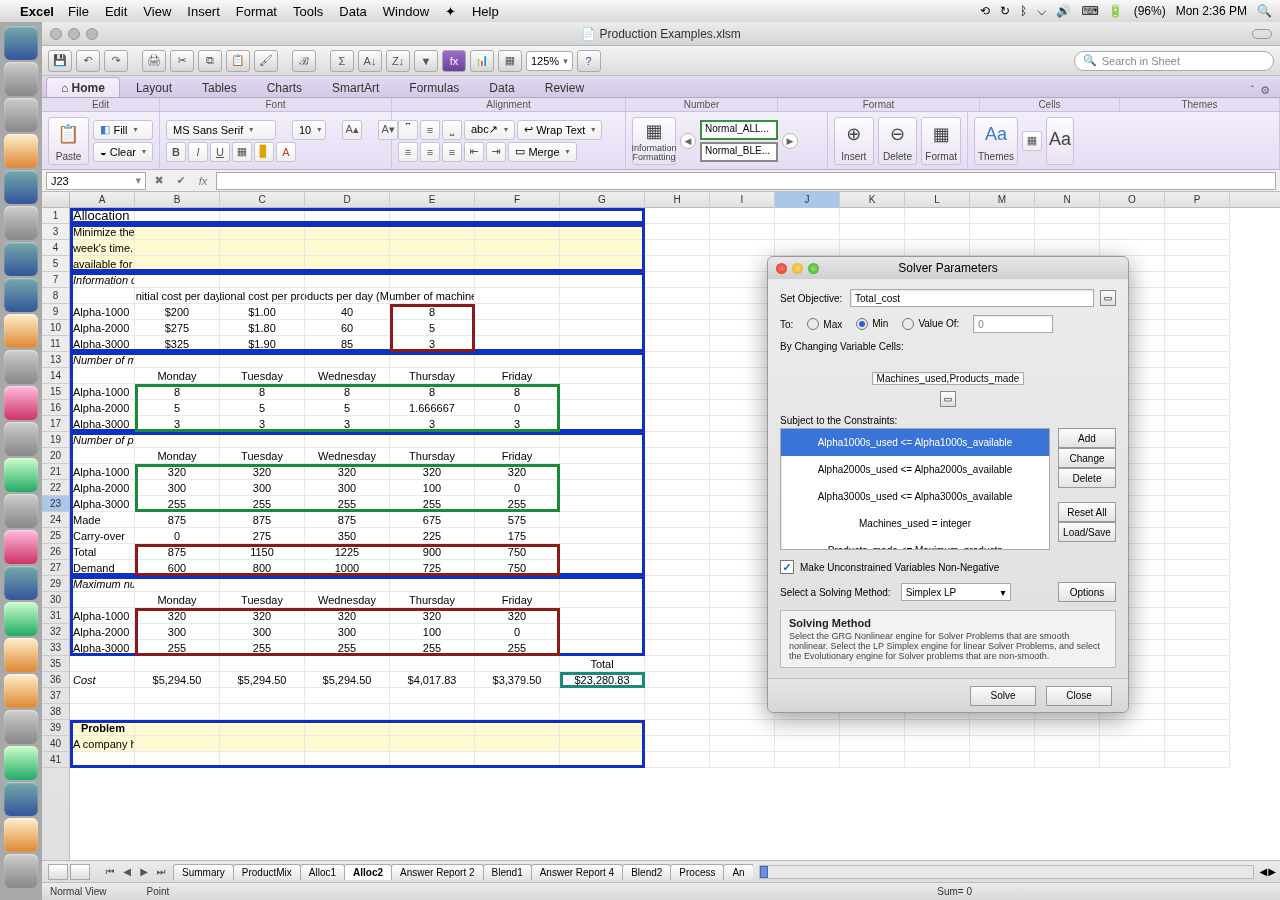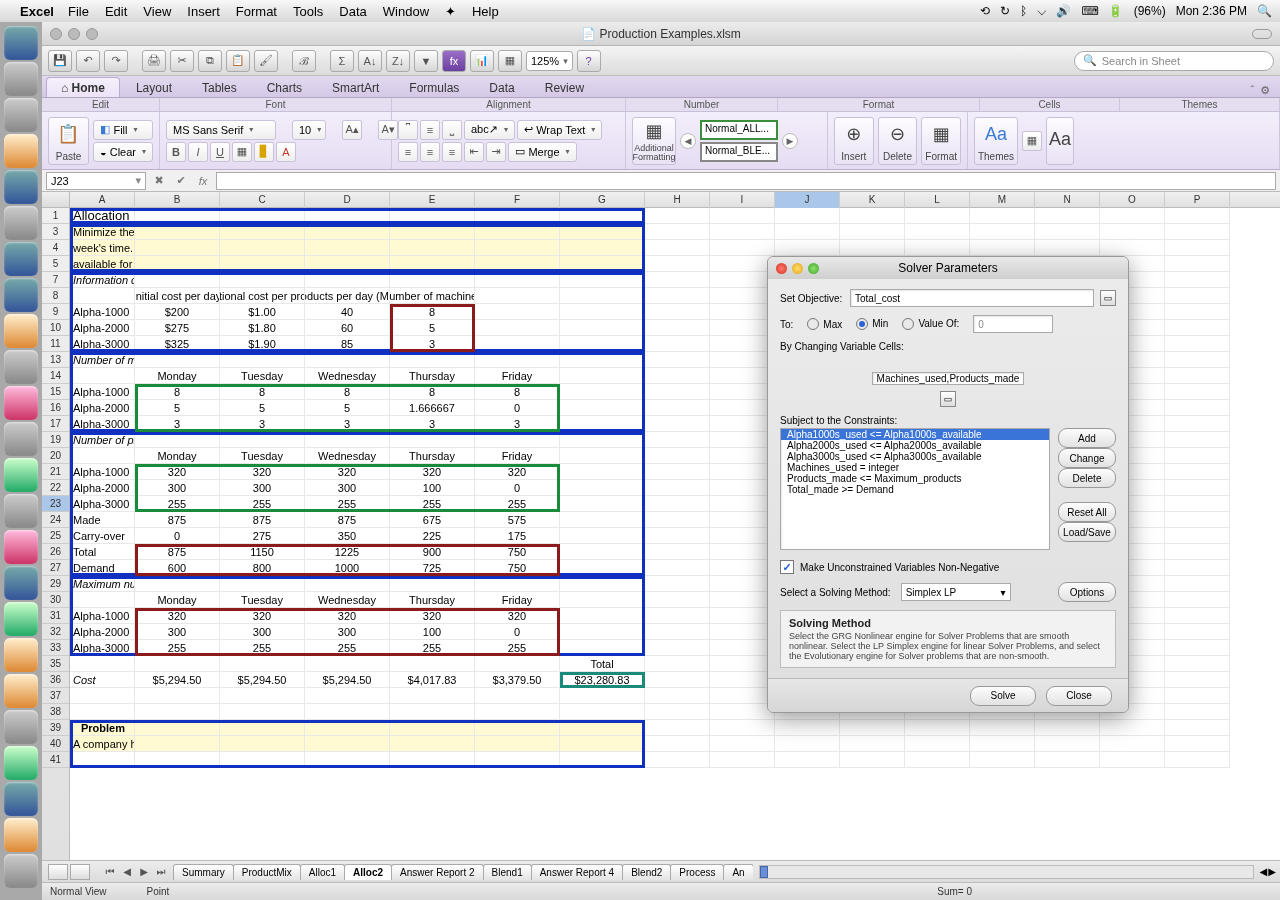--- a/index.html
+++ b/index.html
@@ -107,23 +107,23 @@
 .dialog .dtitle .dot{width:11px;height:11px;border-radius:50%;}
 .dialog .dtitle .dot.r{background:radial-gradient(#ff7a6e,#d4301e);} .dialog .dtitle .dot.y{background:radial-gradient(#ffdd6b,#e1a518);} .dialog .dtitle .dot.g{background:radial-gradient(#8fe06a,#3fa52a);}
 .dialog .body{padding:10px 12px;}
 .dialog .frow{display:flex; align-items:center; gap:6px; margin-bottom:8px;}
 .dialog label{font-size:10px;}
 .dialog .tinput{flex:1; height:18px; background:#fff; border:1px solid #aaa; box-shadow:inset 1px 1px 2px rgba(0,0,0,0.1); padding:0 4px; font-size:10px; display:flex; align-items:center;}
 .dialog .rangebtn{width:16px; height:16px; border:1px solid #888; background:linear-gradient(#fff,#ddd); display:flex; align-items:center; justify-content:center; font-size:9px;}
 .dialog .radio{width:12px;height:12px;border:1px solid #777;border-radius:50%;display:inline-flex;align-items:center;justify-content:center;}
 .dialog .radio.on::after{content:"";width:6px;height:6px;background:#2a62d8;border-radius:50%;}
 .dialog .listbox{height:122px; background:#fff; border:1px solid #aaa; box-shadow:inset 1px 1px 2px rgba(0,0,0,0.1); overflow:hidden;}
-.dialog .listbox .li{padding:0 6px; font-size:10px;}
+.dialog .listbox .li{padding:8px 6px; font-size:10px;text-align:center;}
 .dialog .listbox .li.sel{background:#3a74d8; color:#fff;}
-.dialog .btn{width:58px; height:20px; background:linear-gradient(#fdfdfd,#e2e2e2); border:1px solid #999; border-radius:9px; font-size:10px; display:flex; align-items:center; justify-content:center;}
+.dialog .btn{width:58px; height:20px; background:linear-gradient(#fdfdfd,#e2e2e2); border:1px solid #999; border-radius:0; font-size:10px; display:flex; align-items:center; justify-content:center;}
 .dialog .check{width:14px;height:14px;border:1px solid #777;background:#fff;display:inline-flex;align-items:center;justify-content:center;color:#2a62d8;font-weight:bold; font-size:11px;}
 .dialog .select{height:18px; background:#fff; border:1px solid #aaa; padding:0 4px; display:flex; align-items:center; justify-content:space-between; width:110px; font-size:10px;}
 .dialog .panel{border:1px solid #bbb; background:#f2f2f2; padding:6px 8px; font-size:9px; color:#444;}
 .dialog .panel .pt{font-weight:bold; font-size:11px; margin-bottom:2px; color:#222;}
 .dialog .footer{height:34px; border-top:1px solid #bbb; display:flex; align-items:center; justify-content:flex-end; gap:10px; padding:0 16px; background:linear-gradient(#e6e6e6,#d6d6d6); border-bottom-left-radius:6px; border-bottom-right-radius:6px;}
 .dialog .footer .btn{width:66px;}
 </style>
 </head>
 <body>
 
@@ -317,21 +317,21 @@
               <span>Merge</span>
             </div>
         </div>
       </div>
     </div>
 
 
     <div class="sect" style="width:202px">
       <div class="big">
           <span class="ic">▦</span>
-          <span style="font-size:9px; text-align:center; line-height:1;">Additional
+          <span style="font-size:9px; text-align:center; line-height:1;">Information
 Formatting</span>
         </div>
       <div class="arrow">◀</div>
       <div class="col">
         <div class="stylebox">Normal_ALL...</div>
         <div class="stylebox alt">Normal_BLE...</div>
       </div>
       <div class="arrow">▶</div>
     </div>
 

